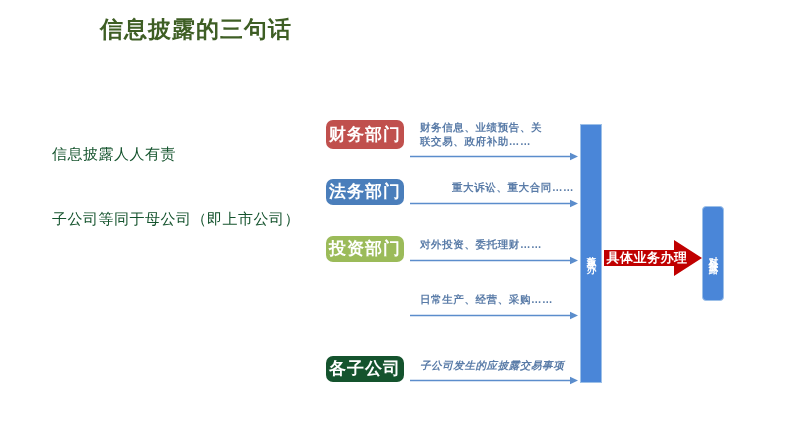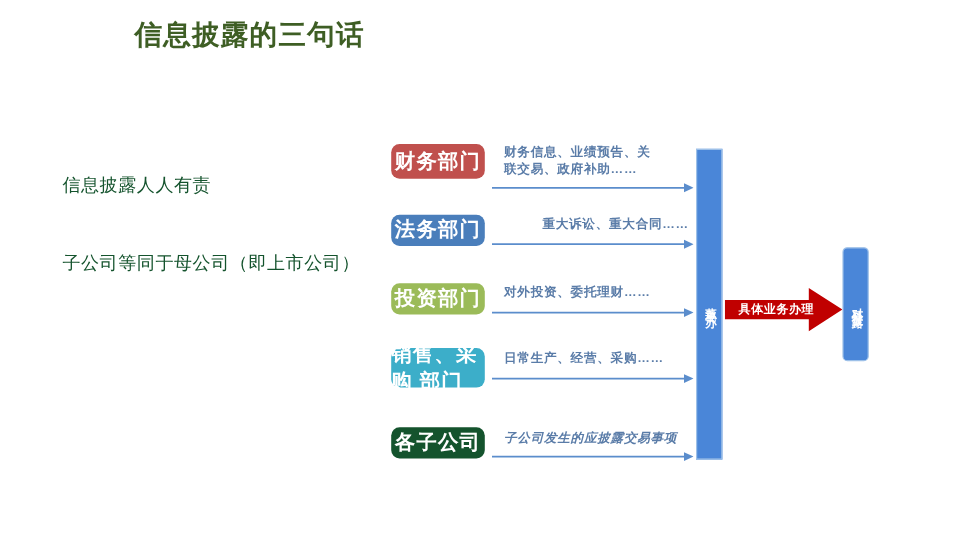--- a/index.html
+++ b/index.html
@@ -24,21 +24,20 @@
   
   #title {
     position: absolute;
     left: 100px;
     top: 14px;
     font-size: 23px;
     font-weight: bold;
     color: #3e5e24;
     letter-spacing: 1px;
     white-space: nowrap;
-    margin-left: 12px;
   }
   
   .left-line {
     position: absolute;
     left: 52px;
     font-size: 15px;
     color: #14532d;
     white-space: nowrap;
     letter-spacing: 0.5px;
     text-align: right;
@@ -131,21 +130,21 @@
   #red-arrow-label {
     position: absolute;
     left: 0;
     top: 0;
     width: 86px;
     height: 40px;
     display: flex;
     align-items: center;
     justify-content: center;
     color: #ffffff;
-    font-size: 10px;
+    font-size: 13px;
     font-weight: bold;
     letter-spacing: 0.5px;
     z-index: 2;
     white-space: nowrap;
   }
   
   #outcome-box {
     position: absolute;
     left: 702px;
     top: 206px;
@@ -172,22 +171,20 @@
 <div id="slide">
 
   <div id="title">信息披露的三句话</div>
 
   <div class="left-line" id="left-line-0">信息披露人人有责</div>
   <div class="left-line" id="left-line-1">子公司等同于母公司（即上市公司）</div>
 
   <div class="dept-box" id="dept-box-0">财务部门</div>
   <div class="dept-box" id="dept-box-1">法务部门</div>
   <div class="dept-box" id="dept-box-2">投资部门</div>
-  <div class="dept-box" id="dept-box-3">销售、采购
-部门</div>
   <div class="dept-box" id="dept-box-4">各子公司</div>
 
   <div class="flow-desc" id="flow-desc-0">财务信息、业绩预告、关
 联交易、政府补助……</div>
   <div class="flow-desc" id="flow-desc-1">重大诉讼、重大合同……</div>
   <div class="flow-desc" id="flow-desc-2">对外投资、委托理财……</div>
   <div class="flow-desc" id="flow-desc-3">日常生产、经营、采购……</div>
   <div class="flow-desc" id="flow-desc-4">子公司发生的应披露交易事项</div>
 
   <svg class="flow-arrow" id="flow-arrow-0" viewBox="0 0 168 9">

